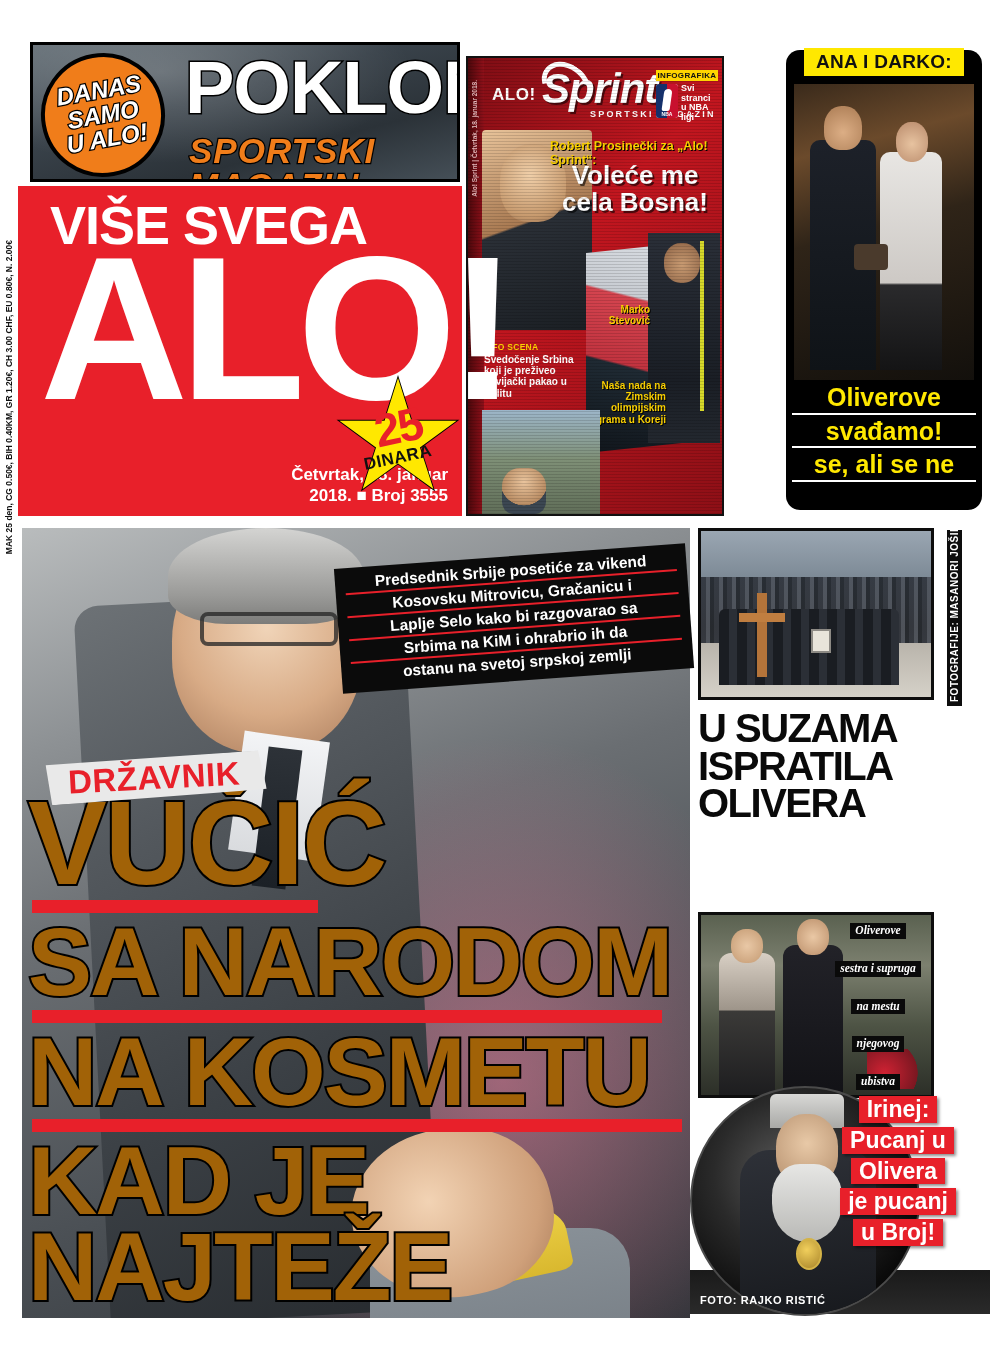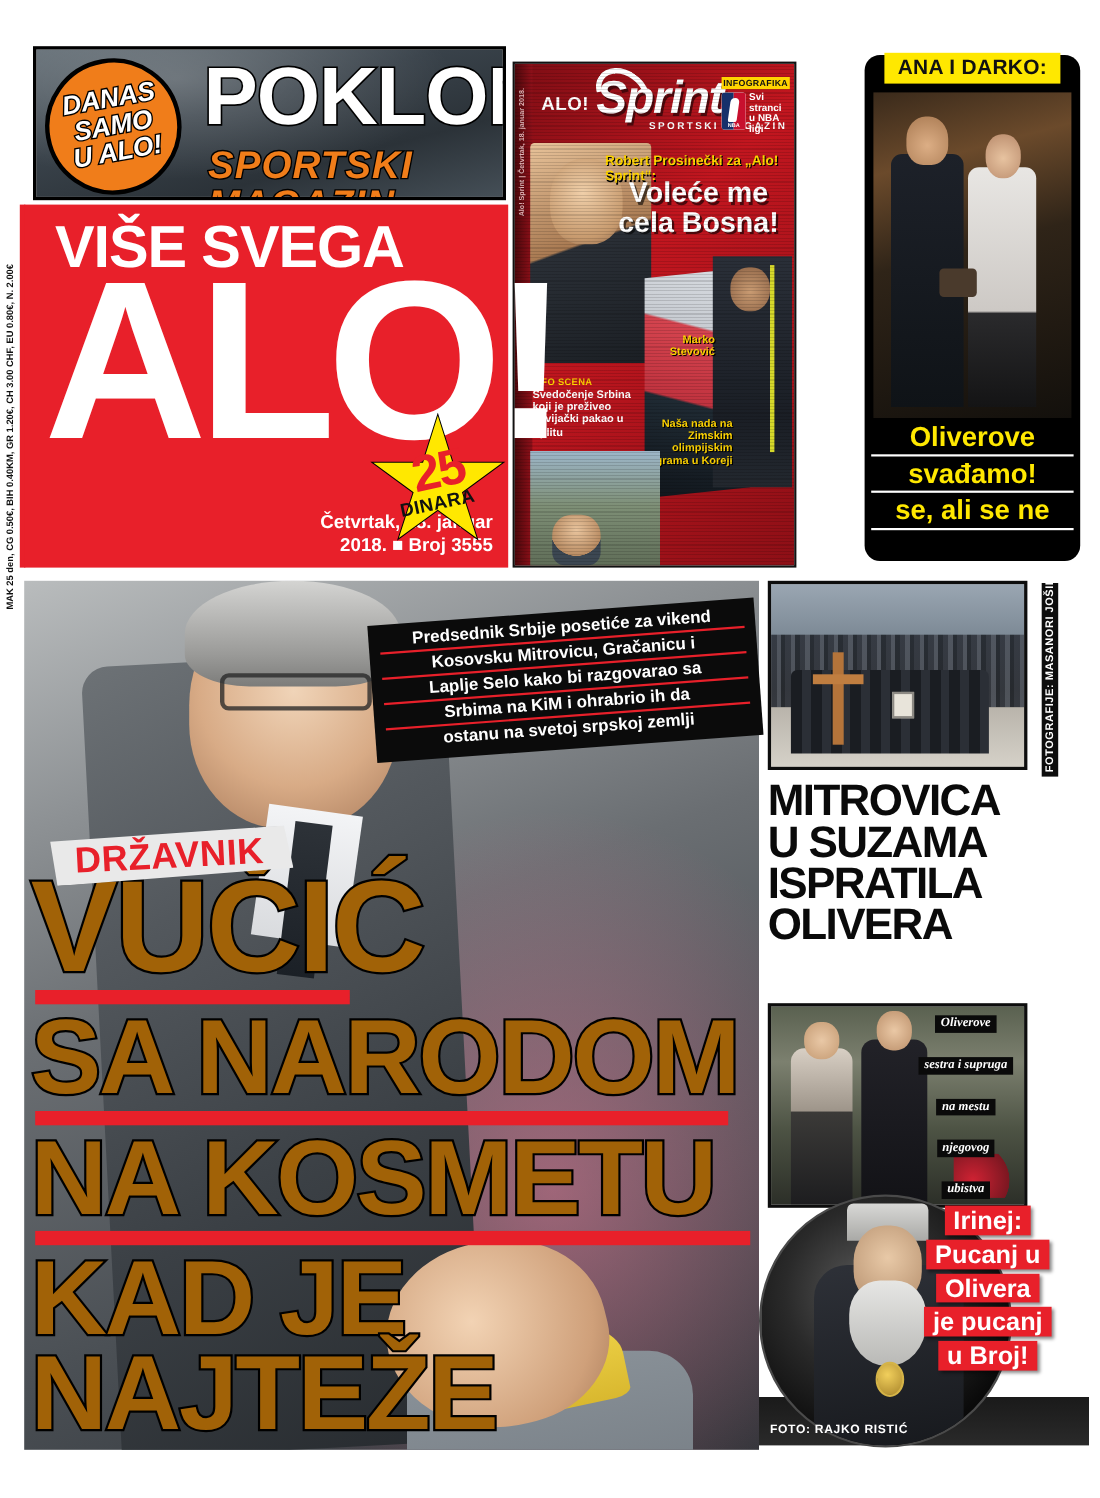--- a/index.html
+++ b/index.html
@@ -614,21 +614,20 @@
   <div id="mitro-photo">
     <div class="crowd"></div>
     <div class="road"></div>
     <div class="mourners"></div>
     <div class="cross"></div>
     <div class="frame"></div>
   </div>
   <div class="vcred" id="right-cred">FOTOGRAFIJE: MASANORI JOŠIDA</div>
 
   <div id="mitro-head">
-    <span class="ml">MITROVICA</span>
     <span class="ml">U SUZAMA</span>
     <span class="ml">ISPRATILA</span>
     <span class="ml">OLIVERA</span>
   </div>
 
   <div id="mitro-photo2">
     <div class="w1"></div>
     <div class="w2"></div>
     <div class="flowers"></div>
   </div>

